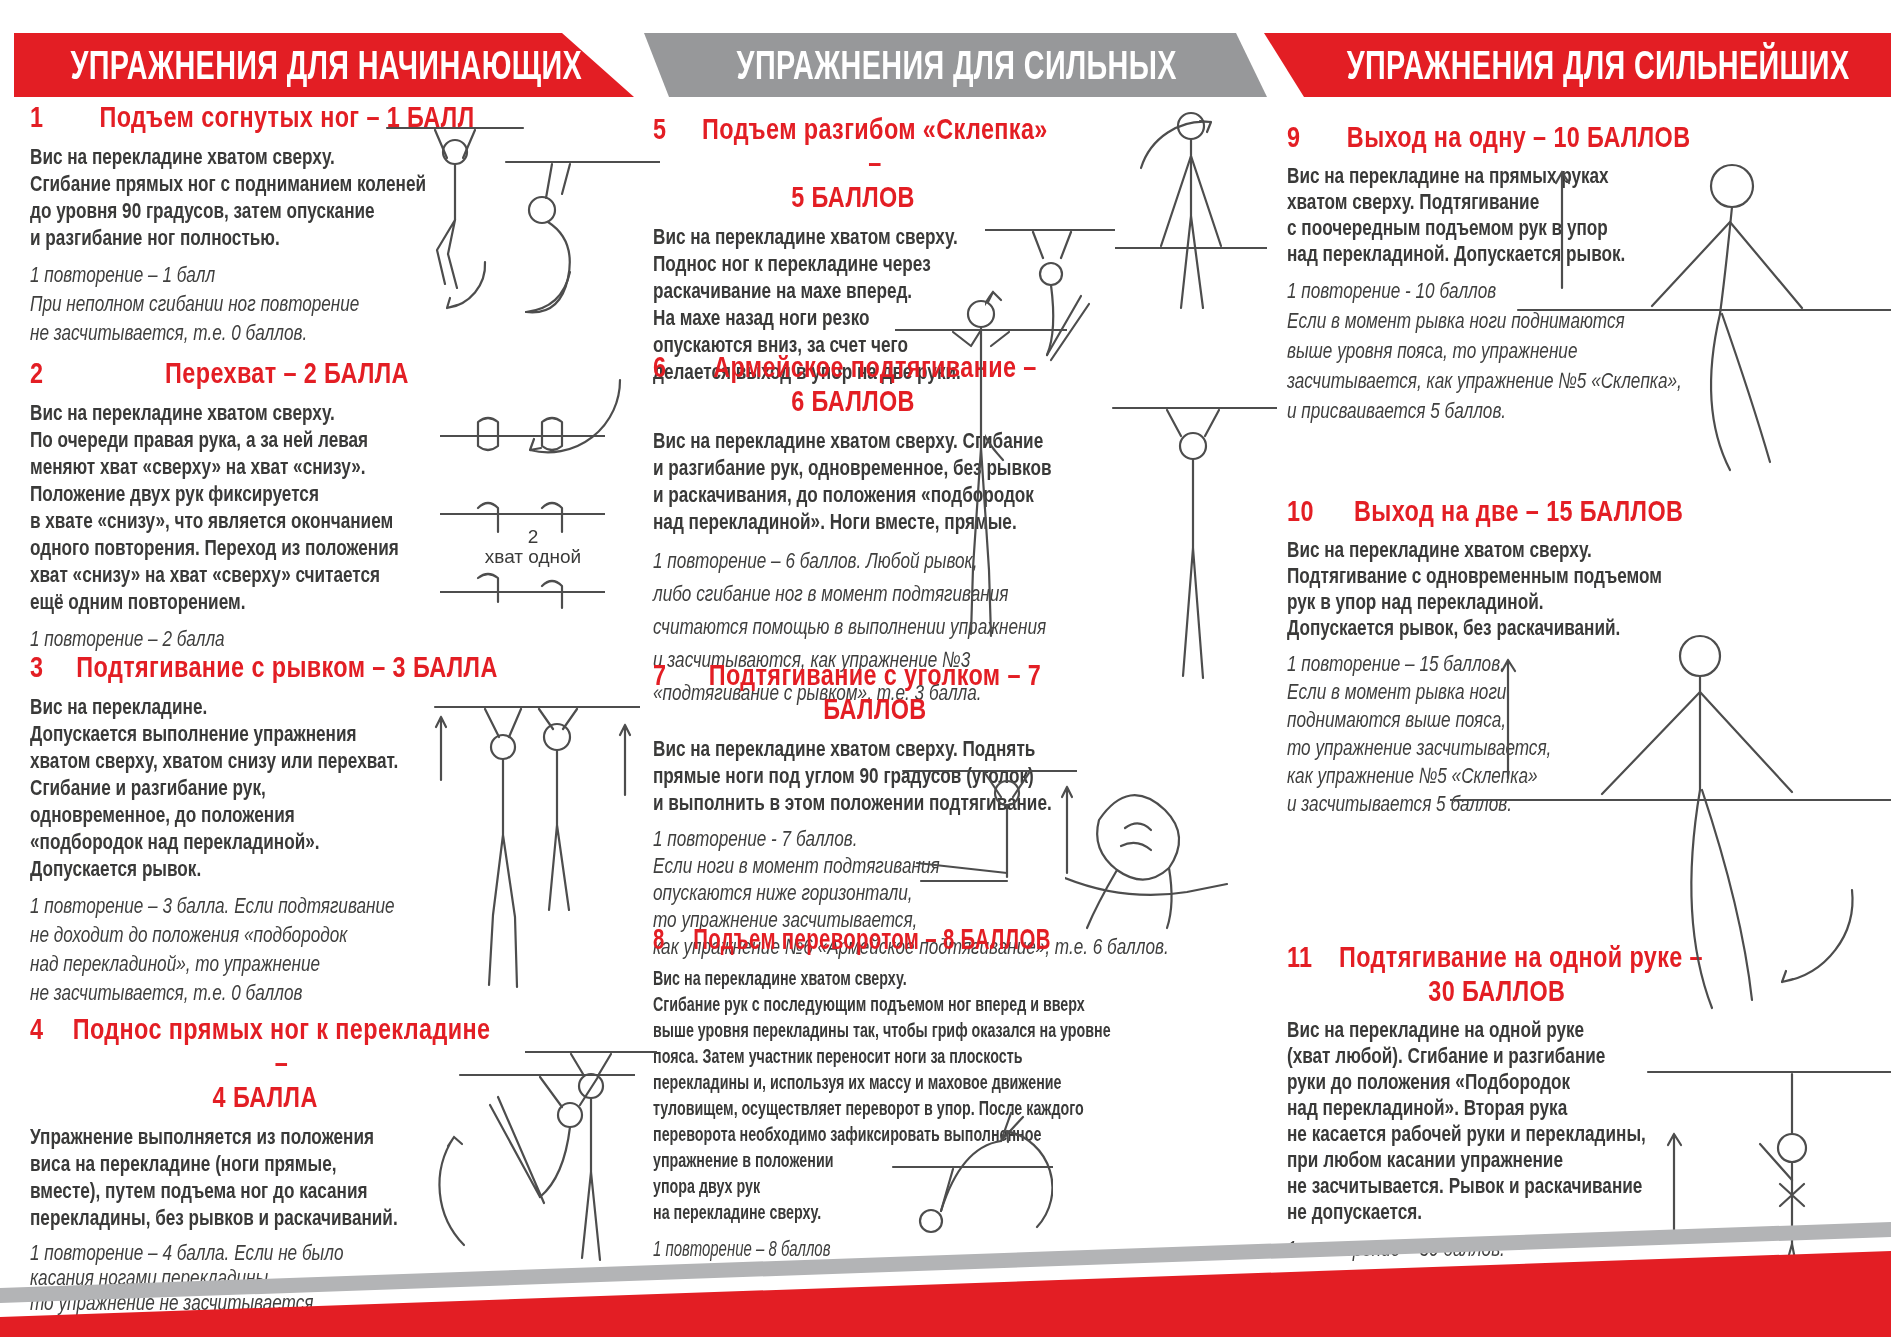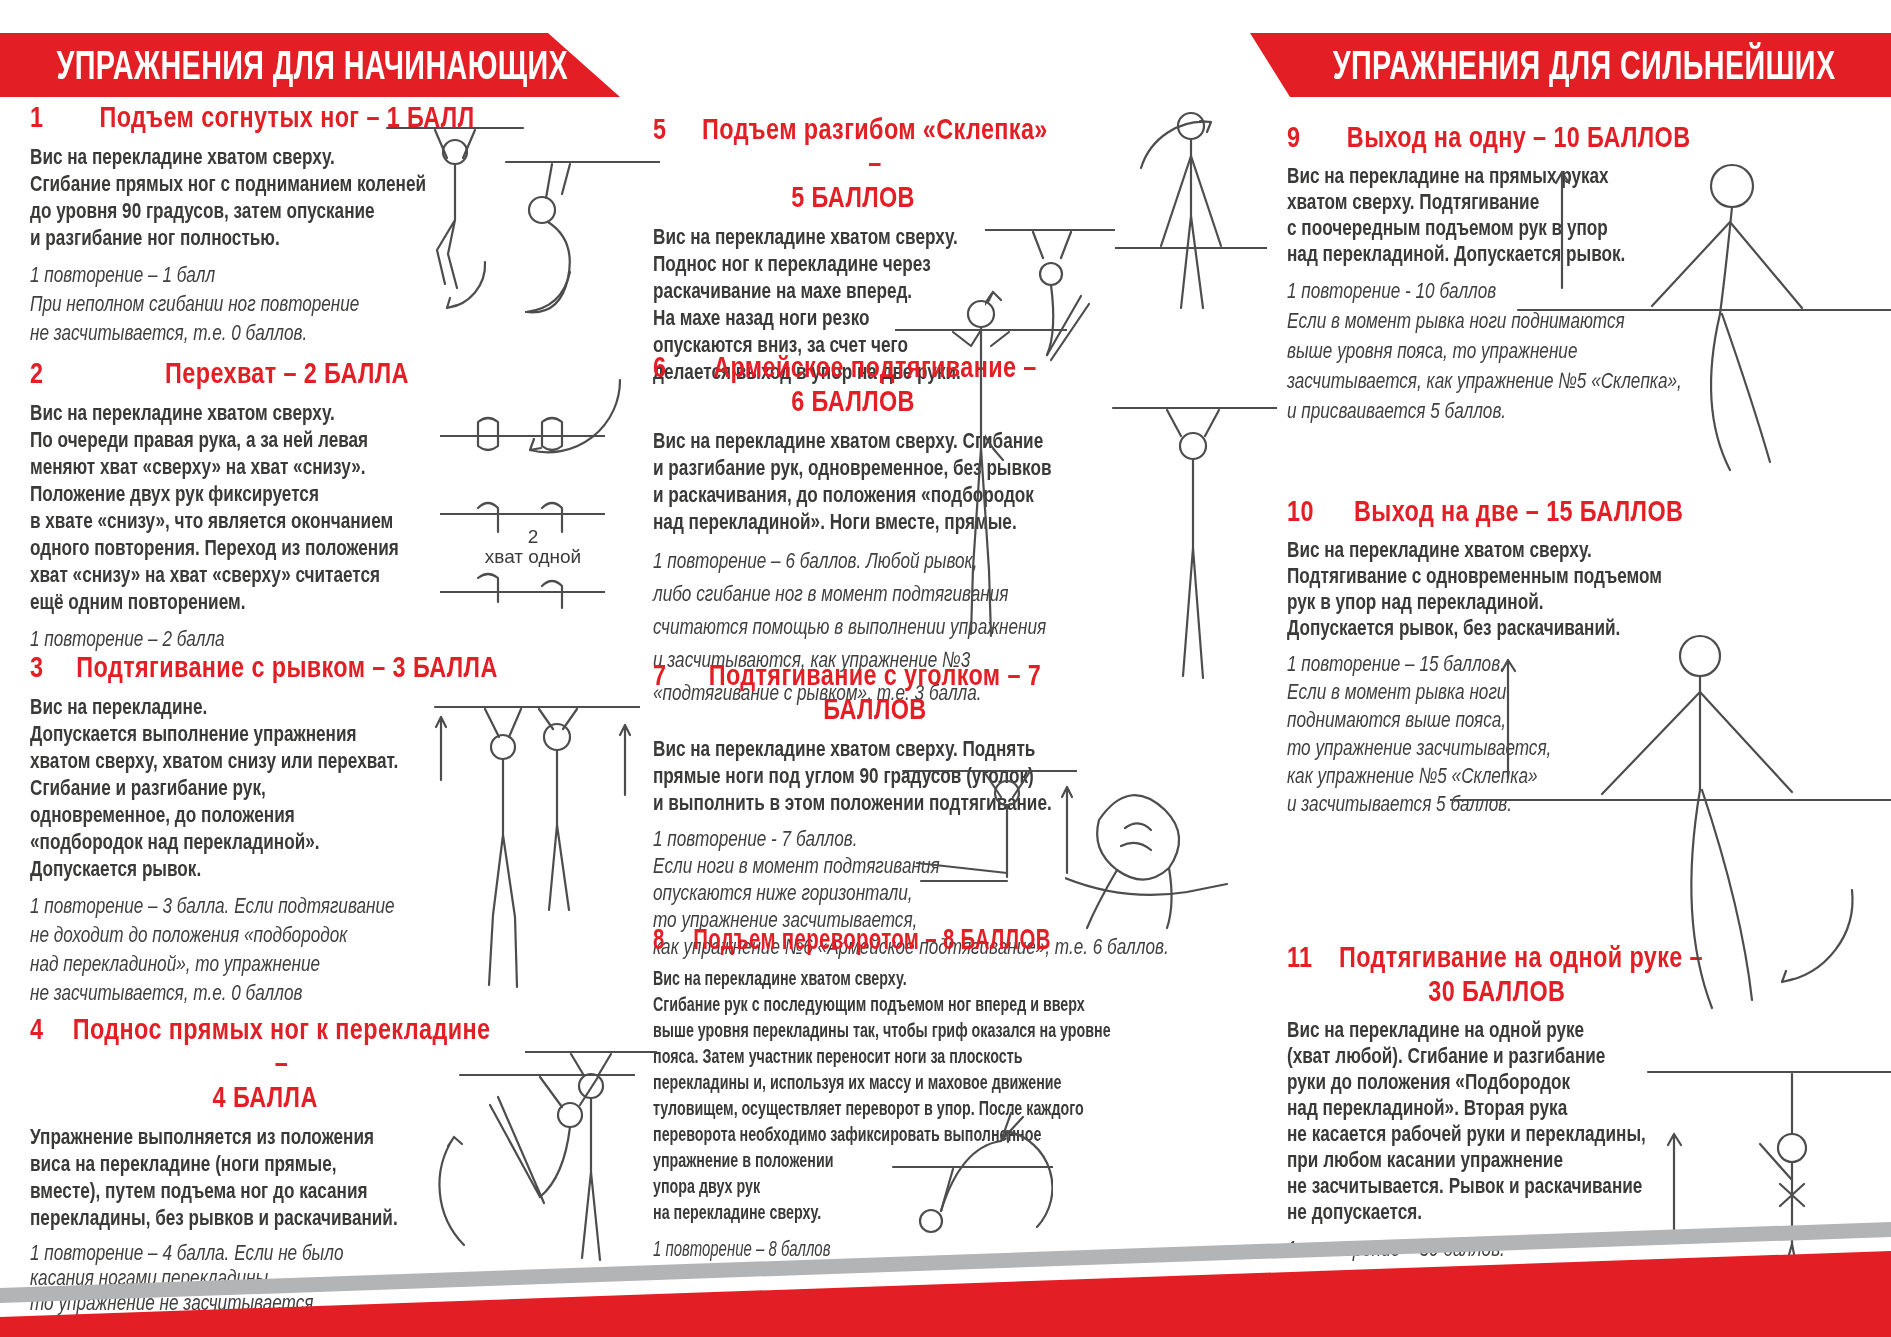--- a/index.html
+++ b/index.html
@@ -1,19 +1,19 @@
 <!DOCTYPE html>
 <html lang="ru"><head>
 <meta charset="utf-8">
 <style>
   html,body{margin:0;padding:0;background:#ffffff;}
   #poster{position:relative;width:1891px;height:1337px;background:#ffffff;overflow:hidden;
           font-family:"Liberation Sans",sans-serif;}
   
-  .banner{position:absolute;top:33px;height:64px;display:flex;align-items:center;justify-content:center;}
+  .banner{position:absolute;top:33px;height:64px;display:flex;align-items:center;justify-content:center;margin-left:14px;}
   .banner-red{background:#e31e24;}
   .banner-gray{background:#97989a;}
   .banner-text{display:block;white-space:nowrap;text-align:center;color:#ffffff;
                font-weight:bold;font-size:40px;letter-spacing:.5px;
                transform:scaleX(.72);transform-origin:center;}
   
   .ex{position:absolute;transform:scaleX(.78);transform-origin:0 0;}
   .ex-tight{transform:scaleX(.68);}
   .ex-title{display:flex;align-items:flex-start;color:#e31e24;font-weight:bold;
             font-size:30px;line-height:34px;letter-spacing:.5px;}
@@ -35,20 +35,23 @@
   .band-red{background:#e31e24;clip-path:polygon(0 1317px,1891px 1251px,1891px 1337px,0 1337px);}
 </style>
 </head>
 <body>
 
 <div id="poster">
 
   <div class="banner banner-red" style="left:0;width:625px;clip-path:polygon(0 0,548px 0,620px 100%,0 100%);">
     <span class="banner-text">УПРАЖНЕНИЯ ДЛЯ НАЧИНАЮЩИХ</span>
   </div>
+  <div class="banner banner-gray" style="left:630px;width:625px;clip-path:polygon(0 0,592px 0,623px 100%,25px 100%);">
+    <span class="banner-text">УПРАЖНЕНИЯ ДЛЯ СИЛЬНЫХ</span>
+  </div>
   <div class="banner banner-red" style="left:1250px;width:641px;clip-path:polygon(0 0,641px 0,641px 100%,40px 100%);padding-left:14px;">
     <span class="banner-text">УПРАЖНЕНИЯ ДЛЯ СИЛЬНЕЙШИХ</span>
   </div>
 
   <section class="ex" style="left:30px;top:100px;width:603px;">
     <div class="ex-title">
       <span class="ex-num">1</span>
       <span class="ex-t">Подъем согнутых ног – 1 БАЛЛ</span>
     </div>
     <div class="ex-body" style="width:470px;">Вис на перекладине хватом сверху.

